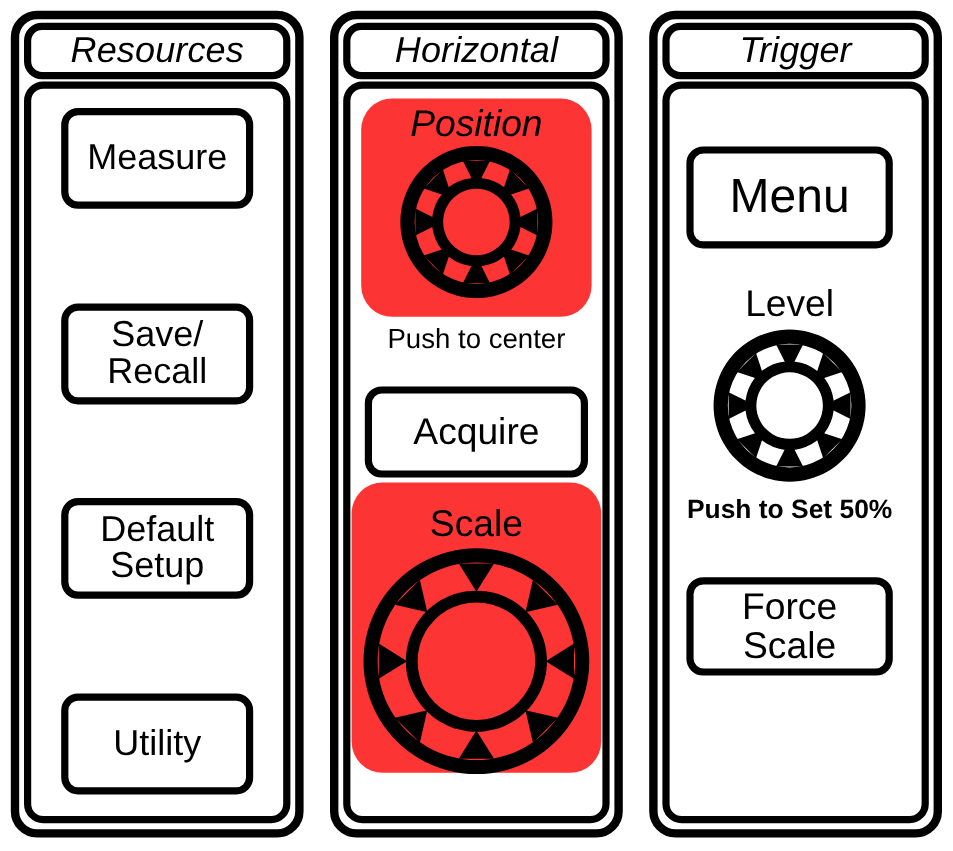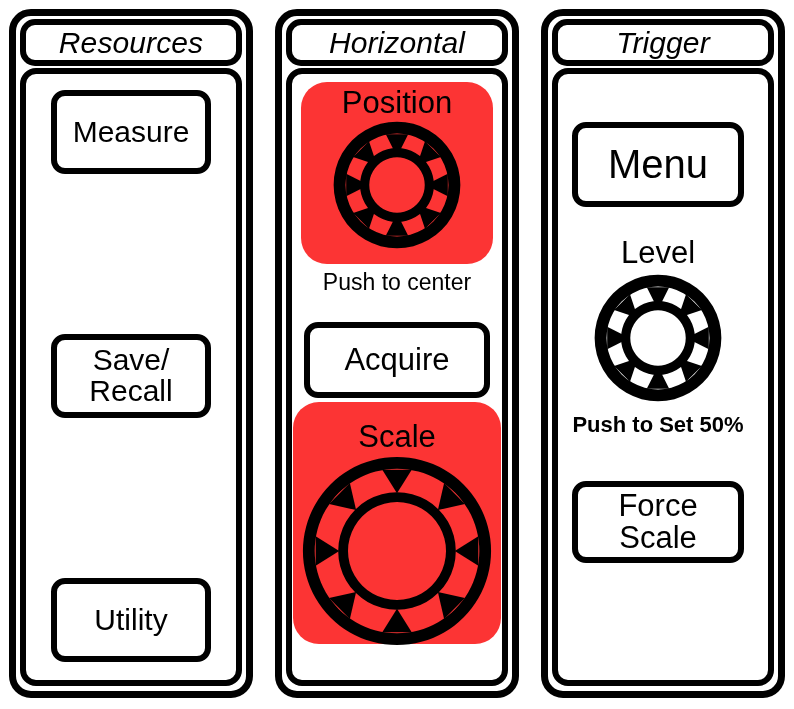--- a/index.html
+++ b/index.html
@@ -129,20 +129,21 @@
     line-height: 1.05;
     white-space: nowrap;
     text-align: center;
   }
 
   #position-block {
     width: 192px;
     height: 182px;
     padding-top: 4px;
     margin-top: 2px;
+    font-style: italic;
   }
   #scale-block {
     width: 208px;
     height: 242px;
     padding-top: 18px;
     margin-top: 4px;
   }
   #hint-push-center { margin-top: 6px; }
   #acquire-button {
     width: 186px;
@@ -191,20 +192,22 @@
 <div id="panel-root">
 
   <section class="panel">
     <div class="panel-header">
       <span class="panel-title">Resources</span>
     </div>
     <div class="panel-body resources-body">
       <button class="btn">Measure</button>
       <button class="btn">Save/
 Recall</button>
+      <button class="btn">Default
+Setup</button>
       <button class="btn">Utility</button>
     </div>
   </section>
 
   <section class="panel">
     <div class="panel-header">
       <span class="panel-title">Horizontal</span>
     </div>
     <div class="panel-body horizontal-body">
 

